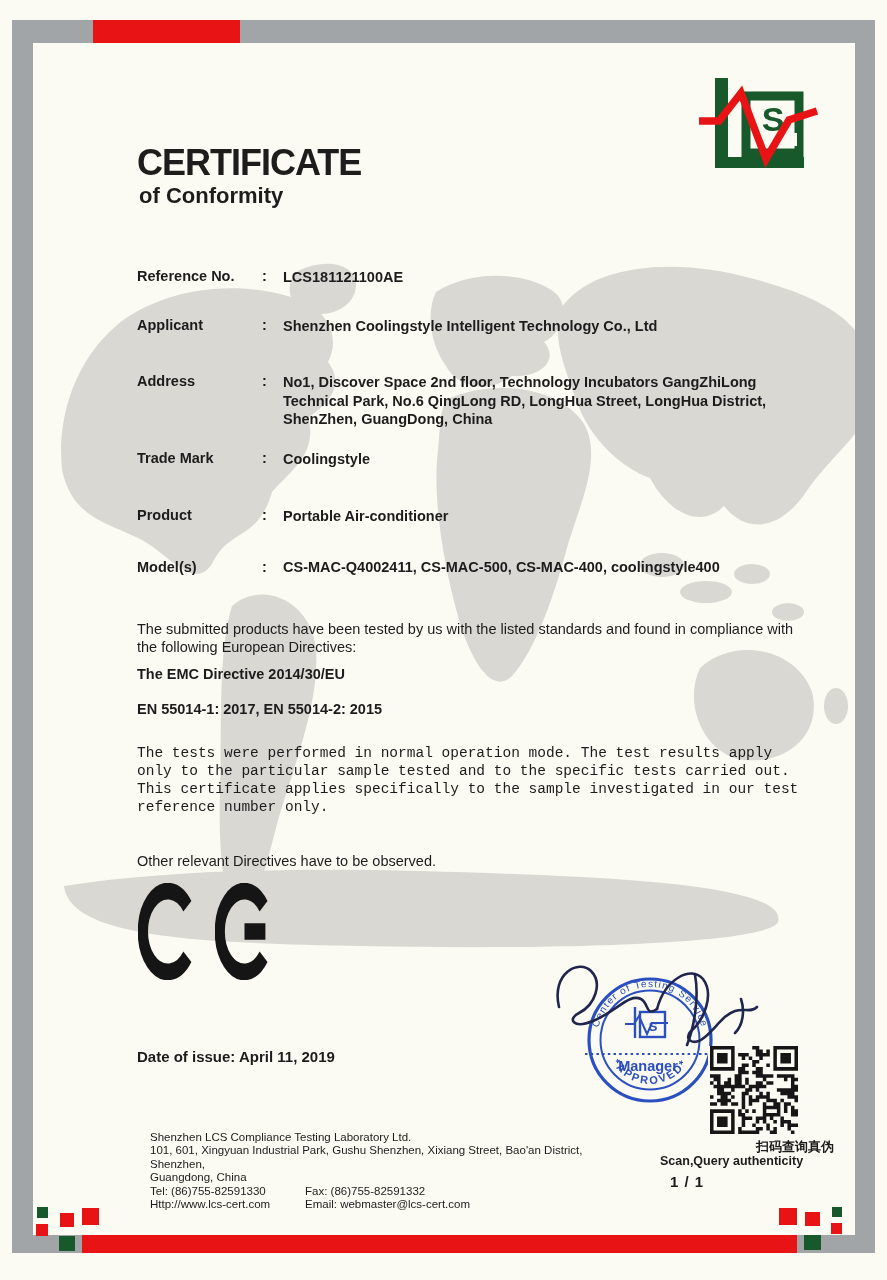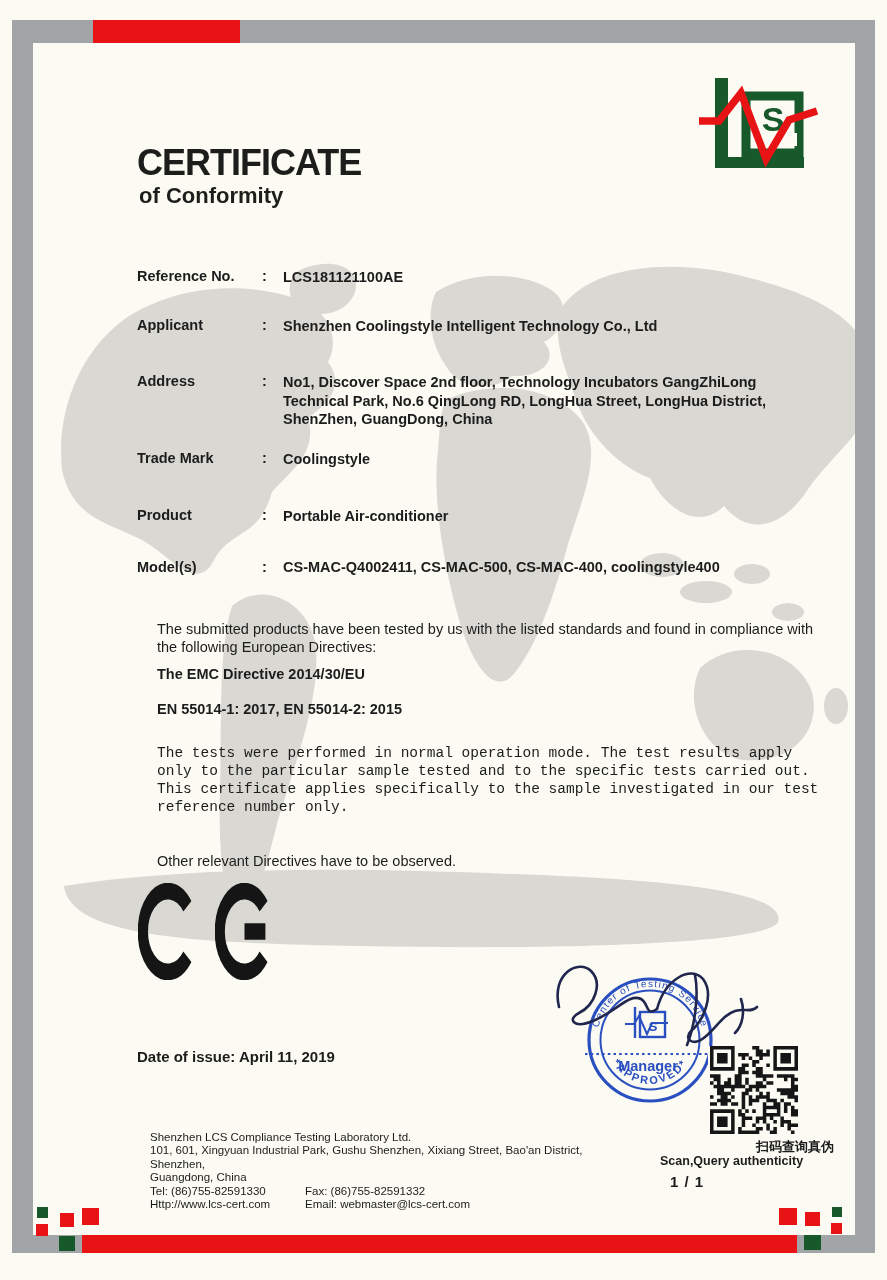--- a/index.html
+++ b/index.html
@@ -18,21 +18,21 @@
   .fr{position:absolute;background:var(--gray);z-index:2;}
   .fr-red{position:absolute;background:var(--red);z-index:3;}
   .sq{position:absolute;z-index:4;}
   
   .title{font-size:36px;font-weight:bold;letter-spacing:-1px;color:#1d1d1b;}
   .subtitle{font-size:22px;font-weight:bold;color:#1d1d1b;}
   .row{position:absolute;left:137px;display:flex;z-index:5;}
   .lbl{font-size:14.5px;font-weight:bold;width:125px;flex:none;}
   .sep{font-size:14.5px;font-weight:bold;width:21px;flex:none;}
   .val{font-size:14.5px;font-weight:bold;width:500px;line-height:18.5px;}
-  .para{position:absolute;left:137px;width:672px;font-size:14.5px;line-height:18px;z-index:5;margin-left:20px;}
+  .para{position:absolute;left:137px;width:672px;font-size:14.5px;line-height:18px;z-index:5;}
   .bold{font-weight:bold;}
   .footer-line{font-size:11.5px;line-height:13.4px;}
   .z5{z-index:5;}
   svg{display:block;}
 </style>
 </head>
 <body>
 
 <div class="page">
 

